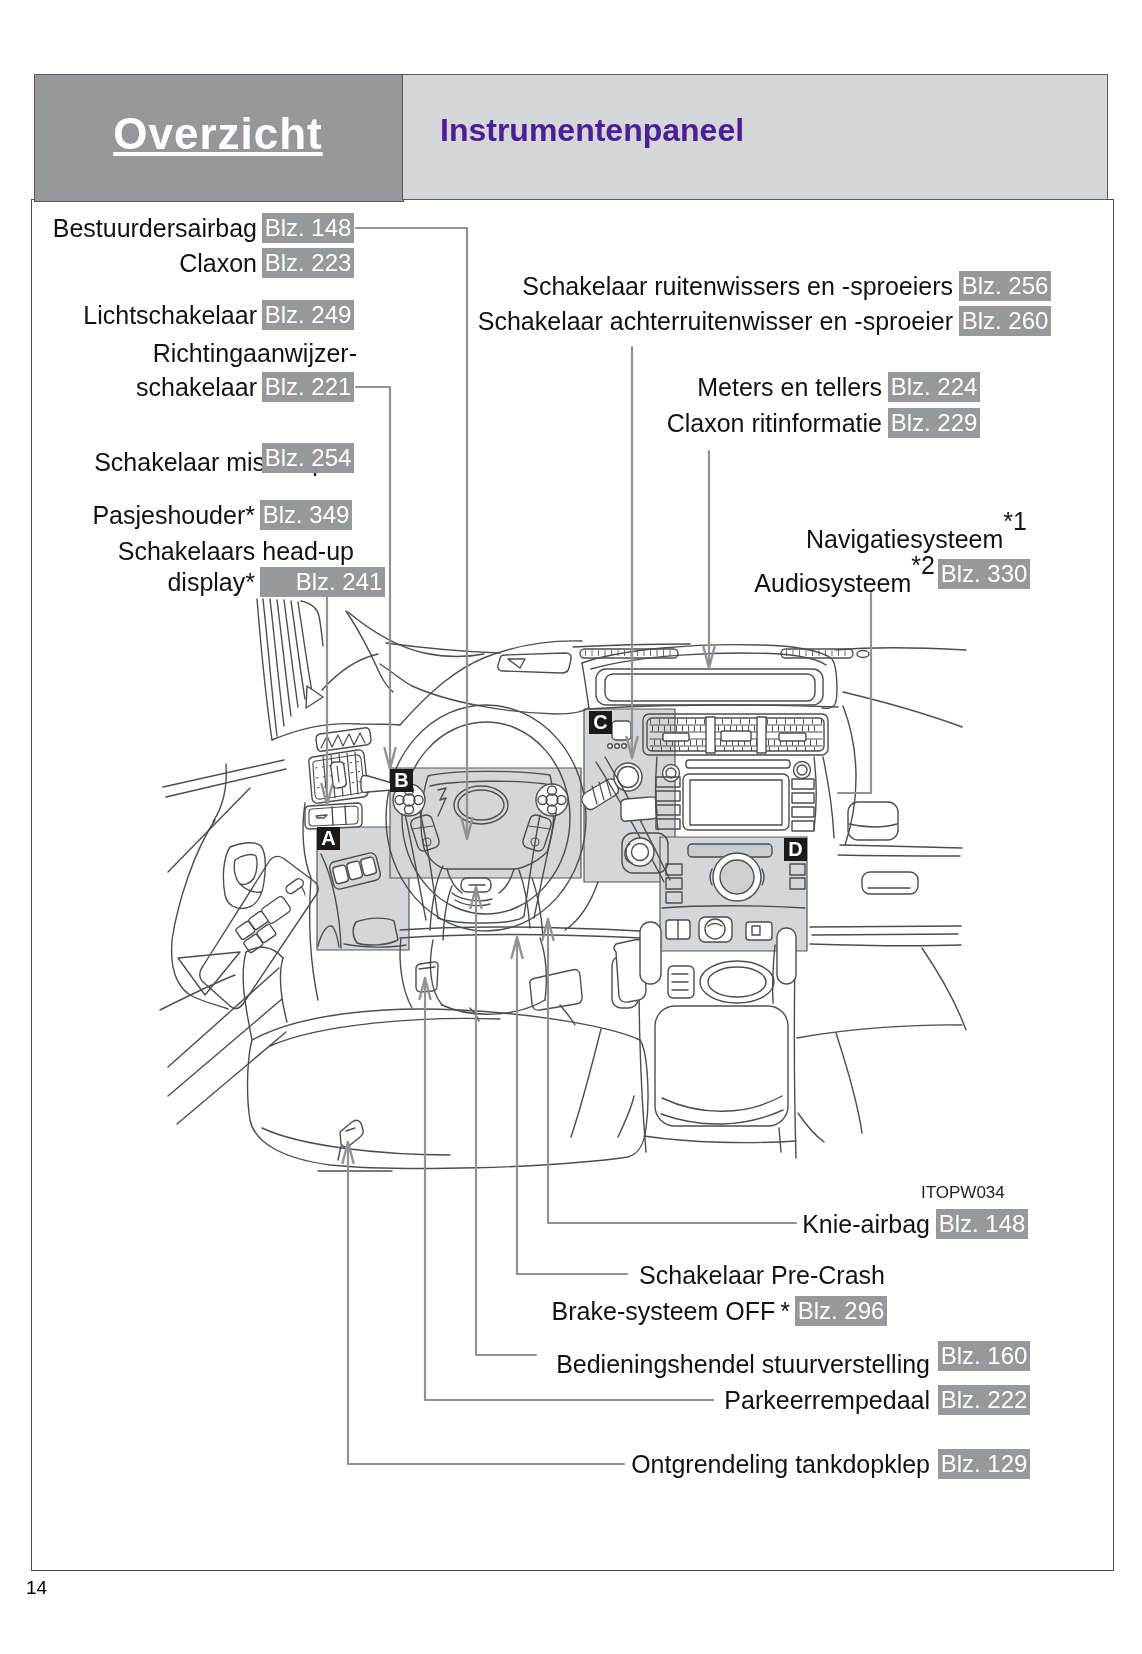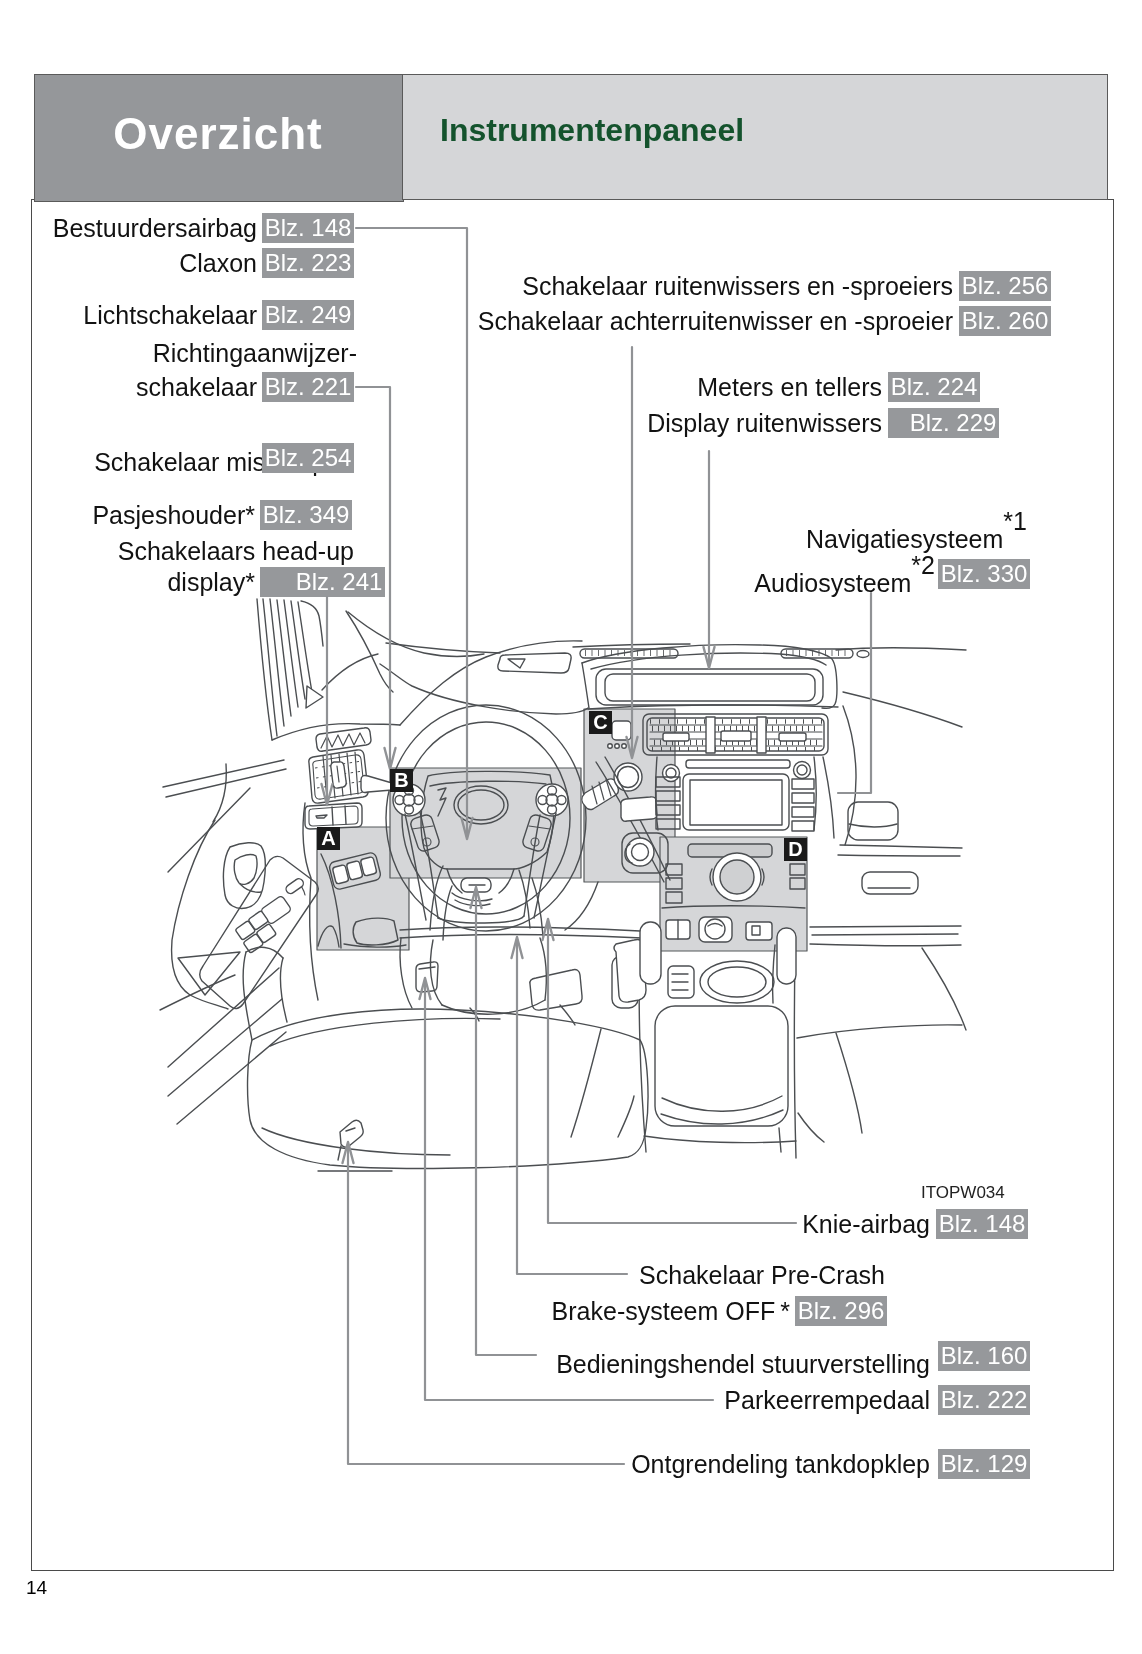--- a/index.html
+++ b/index.html
@@ -12,25 +12,25 @@
   sup.st{font-size:25px;position:relative;top:-9px;}
 </style>
 </head>
 <body>
 <div id="page">
 
   <div style="position:absolute;left:31px;top:199px;width:1081px;height:1370px;border:1.5px solid #4a4a4a;"></div>
 
   <div style="position:absolute;left:34px;top:74px;width:368px;height:126px;background:#95979a;border:1px solid #5a5a5a;"></div>
 
-  <div style="position:absolute;left:34px;top:109px;width:368px;text-align:center;color:#fff;font-size:44px;font-weight:bold;letter-spacing:1px;box-sizing:border-box;">Overzicht</div>
+  <div style="position:absolute;left:34px;top:109px;width:368px;text-align:center;color:#fff;font-size:44px;font-weight:bold;letter-spacing:1px;box-sizing:border-box;text-decoration:underline;">Overzicht</div>
 
   <div style="position:absolute;left:402px;top:74px;width:706px;height:126px;background:#d5d6d8;border:1px solid #5a5a5a;box-sizing:border-box;"></div>
 
-  <div style="position:absolute;left:440px;top:112px;color:#14532d;font-size:32px;font-weight:bold;">Instrumentenpaneel</div>
+  <div style="position:absolute;left:440px;top:112px;color:#4c1d95;font-size:32px;font-weight:bold;">Instrumentenpaneel</div>
 
   <div class="lbl r" style="left:40px;top:213px;width:217px;">Bestuurdersairbag</div>
   <div class="badge" style="left:262px;top:213px;">Blz. 148</div>
 
   <div class="lbl r" style="left:40px;top:248px;width:217px;">Claxon</div>
   <div class="badge" style="left:262px;top:248px;">Blz. 223</div>
 
   <div class="lbl r" style="left:40px;top:300px;width:217px;">Lichtschakelaar</div>
   <div class="badge" style="left:262px;top:300px;text-align:center;">Blz. 249</div>
 
@@ -50,22 +50,22 @@
 
   <div class="lbl r" style="left:400px;top:271px;width:553px;">Schakelaar ruitenwissers en -sproeiers</div>
   <div class="badge" style="left:959px;top:271px;">Blz. 256</div>
 
   <div class="lbl r" style="left:400px;top:306px;width:553px;">Schakelaar achterruitenwisser en -sproeier</div>
   <div class="badge" style="left:959px;top:306px;">Blz. 260</div>
 
   <div class="lbl r" style="left:500px;top:372px;width:382px;">Meters en tellers</div>
   <div class="badge" style="left:888px;top:372px;">Blz. 224</div>
 
-  <div class="lbl r" style="left:500px;top:408px;width:382px;">Display ruitenwissers</div>
-  <div class="badge" style="left:888px;top:408px;padding-left:19px;">Blz. 229</div>
+  <div class="lbl r" style="left:500px;top:408px;width:382px;">Claxon ritinformatie</div>
+  <div class="badge" style="left:888px;top:408px;">Blz. 229</div>
 
   <div class="lbl r" style="left:600px;top:515px;width:427px;">Navigatiesysteem<sup class="st">*1</sup></div>
 
   <div class="lbl r" style="left:600px;top:559px;width:335px;">Audiosysteem<sup class="st">*2</sup></div>
   <div class="badge" style="left:938px;top:559px;">Blz. 330</div>
 
   <div style="position:absolute;left:921px;top:1183px;font-size:17px;color:#222;font-family:'Liberation Sans',sans-serif;">ITOPW034</div>
 
   <div class="lbl r" style="left:600px;top:1209px;width:330px;">Knie-airbag</div>
   <div class="badge" style="left:936px;top:1209px;">Blz. 148</div>

